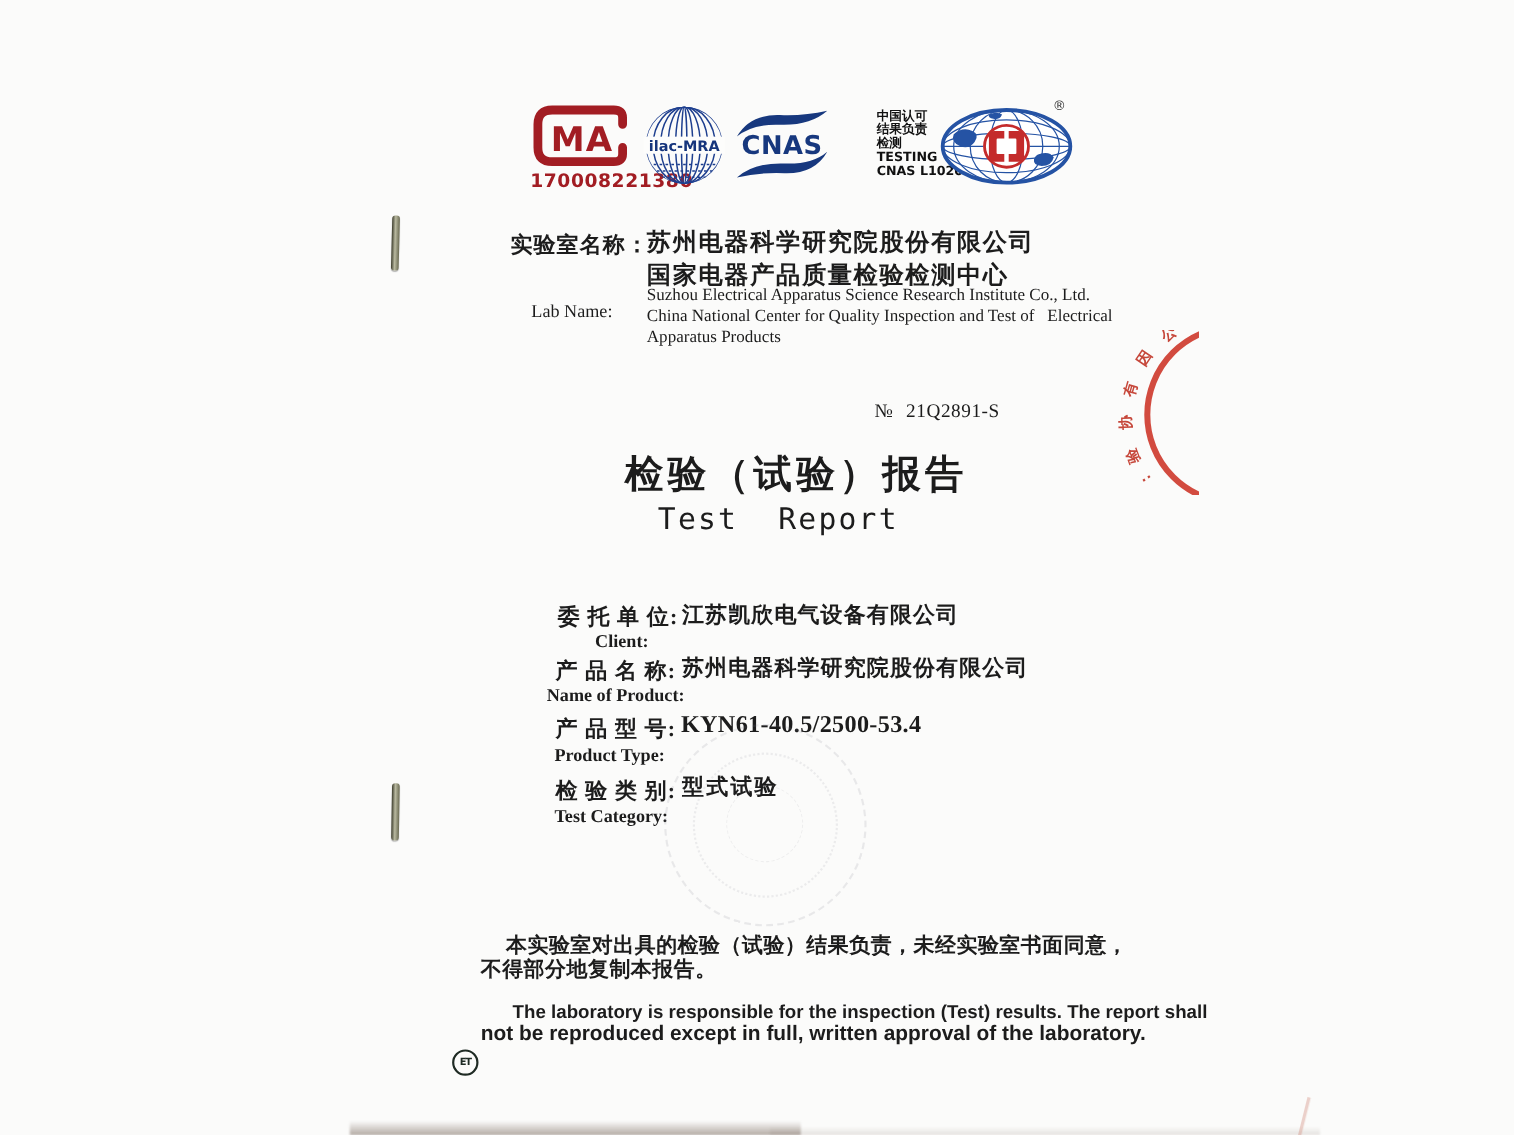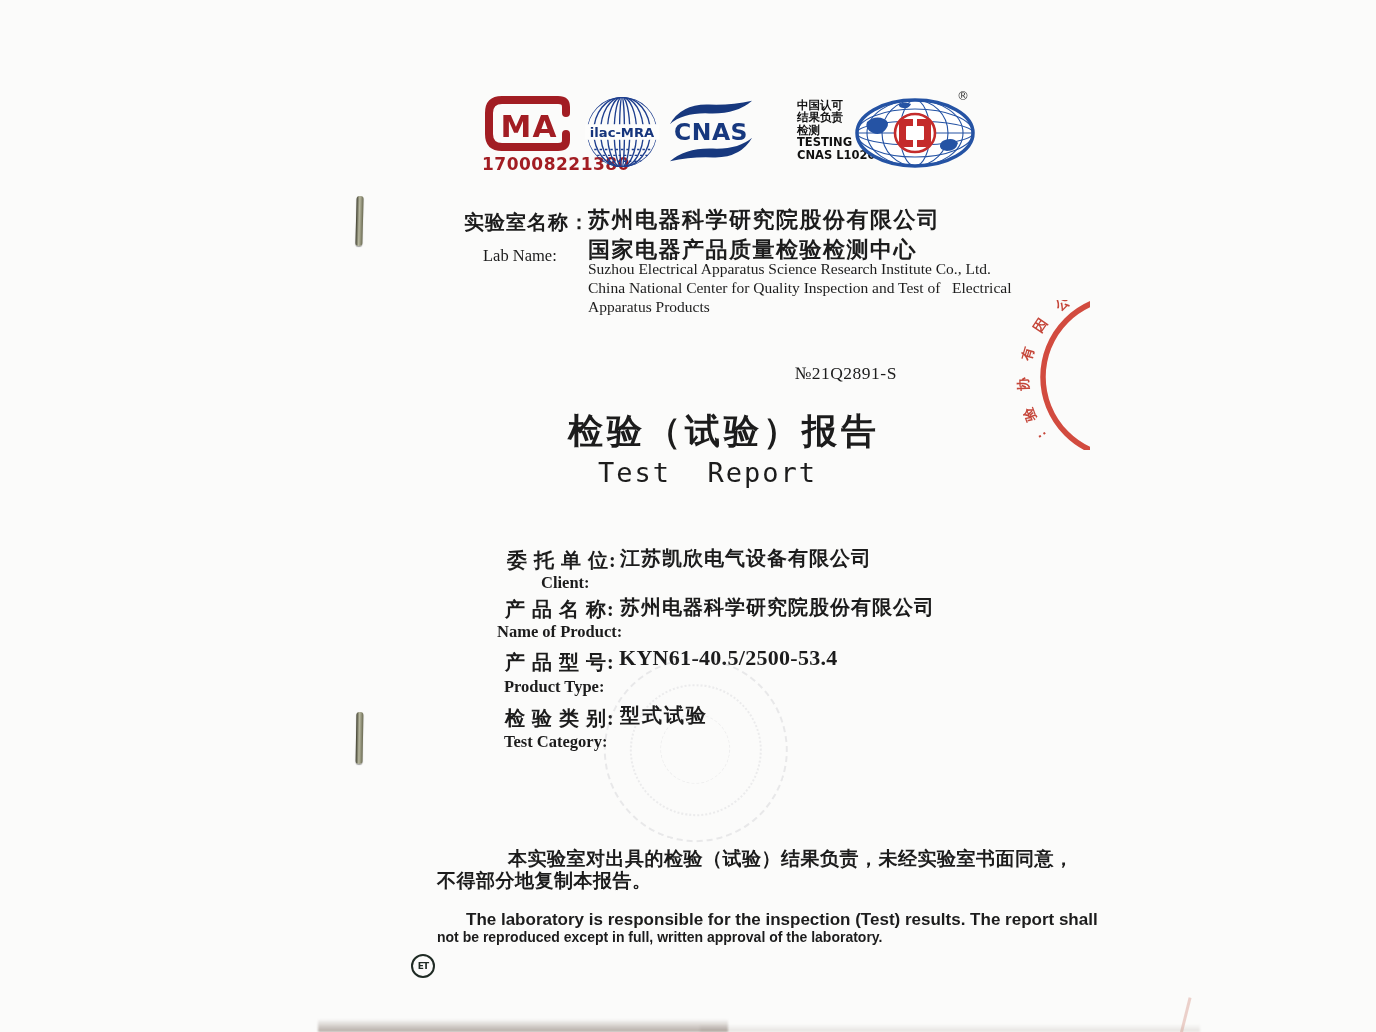--- a/index.html
+++ b/index.html
@@ -26,28 +26,28 @@
   .staple{left:356px;width:7px;border-radius:3px;
     background:linear-gradient(90deg,#3c3c2c,#b9b9a0 45%,#6a6a52);
     box-shadow:0 1px 1px rgba(0,0,0,.35);}
   .staple-1{top:196px;height:50px;transform:rotate(1.5deg);}
   .staple-2{top:712px;height:52px;transform:rotate(1deg);}
 
   
   .lab-label-zh{left:464px;top:209px;font-size:20px;font-weight:bold;letter-spacing:1px;}
   .lab-zh1{left:588px;top:205px;font-size:22px;font-weight:bold;letter-spacing:1.5px;}
   .lab-zh2{left:588px;top:235px;font-size:22px;font-weight:bold;letter-spacing:1.5px;}
-  .lab-label-en{left:483px;top:246px;font-size:16.5px;}
+  .lab-label-en{left:483px;top:273px;font-size:16.5px;}
   .lab-en1{left:588px;top:260px;font-size:15.5px;white-space:pre;}
   .lab-en2{left:588px;top:279px;font-size:15.5px;white-space:pre;}
   .lab-en3{left:588px;top:298px;font-size:15.5px;white-space:pre;}
 
   
   .report-no{left:795px;top:363px;font-size:17.5px;}
-  .report-no .no-val{letter-spacing:.5px;}
+  .report-no .no-val{margin-left:12px;letter-spacing:.5px;}
   .title-zh{left:568px;top:408px;font-family:"DejaVu Sans",sans-serif;
     font-size:35px;font-weight:700;letter-spacing:4px;white-space:pre;}
   .title-en{left:598px;top:457px;font-family:"DejaVu Sans Mono",monospace;
     font-size:27px;font-weight:500;letter-spacing:2px;white-space:pre;}
 
   
   .f-zh{font-size:20px;font-weight:bold;letter-spacing:1px;white-space:pre;}
   .f-en{font-size:16.5px;font-weight:bold;}
   .f-val{font-size:20px;font-weight:bold;letter-spacing:1px;white-space:pre;}
   .f1-zh{left:507px;top:547px;} .f1-val{left:620px;top:545px;} .f1-en{left:541px;top:573px;}
@@ -61,26 +61,26 @@
   .watermark{left:598px;top:652px;width:195px;height:195px;transform:rotate(18deg);}
   .watermark div{position:absolute;border-radius:50%;}
   .wm-c1{left:6px;top:6px;width:180px;height:180px;border:2px dashed rgba(125,125,138,.15);}
   .wm-c2{left:32px;top:32px;width:128px;height:128px;border:2px dotted rgba(125,125,138,.12);}
   .wm-c3{left:62px;top:62px;width:68px;height:68px;border:1.5px dashed rgba(125,125,138,.10);}
 
   
   .stamp{left:1005px;top:300px;}
 
   
-  .dec-zh1{left:460px;top:846px;font-size:19px;font-weight:bold;letter-spacing:.5px;margin-left:48px;}
+  .dec-zh1{left:460px;top:846px;font-size:19px;font-weight:bold;letter-spacing:.5px;}
   .dec-zh2{left:437px;top:868px;font-size:19px;font-weight:bold;letter-spacing:.5px;}
   .dec-en1{left:466px;top:910px;font-family:"Liberation Sans",sans-serif;
     font-size:17px;font-weight:600;}
   .dec-en2{left:437px;top:929px;font-family:"Liberation Sans",sans-serif;
-    font-size:14px;font-weight:600;}
+    font-size:19px;font-weight:600;}
 
   
   .et-mark{left:411px;top:954px;width:20px;height:20px;border:2.2px solid #1f2b24;
     border-radius:50%;display:flex;align-items:center;justify-content:center;
     font-family:"DejaVu Sans",sans-serif;font-size:9px;font-weight:bold;color:#1f2b24;
     letter-spacing:-1px;}
 
   
   .bottom-shadow{left:318px;top:1019px;width:410px;height:13px;
     background:linear-gradient(to top,rgba(120,103,93,.55),rgba(120,103,93,0));

